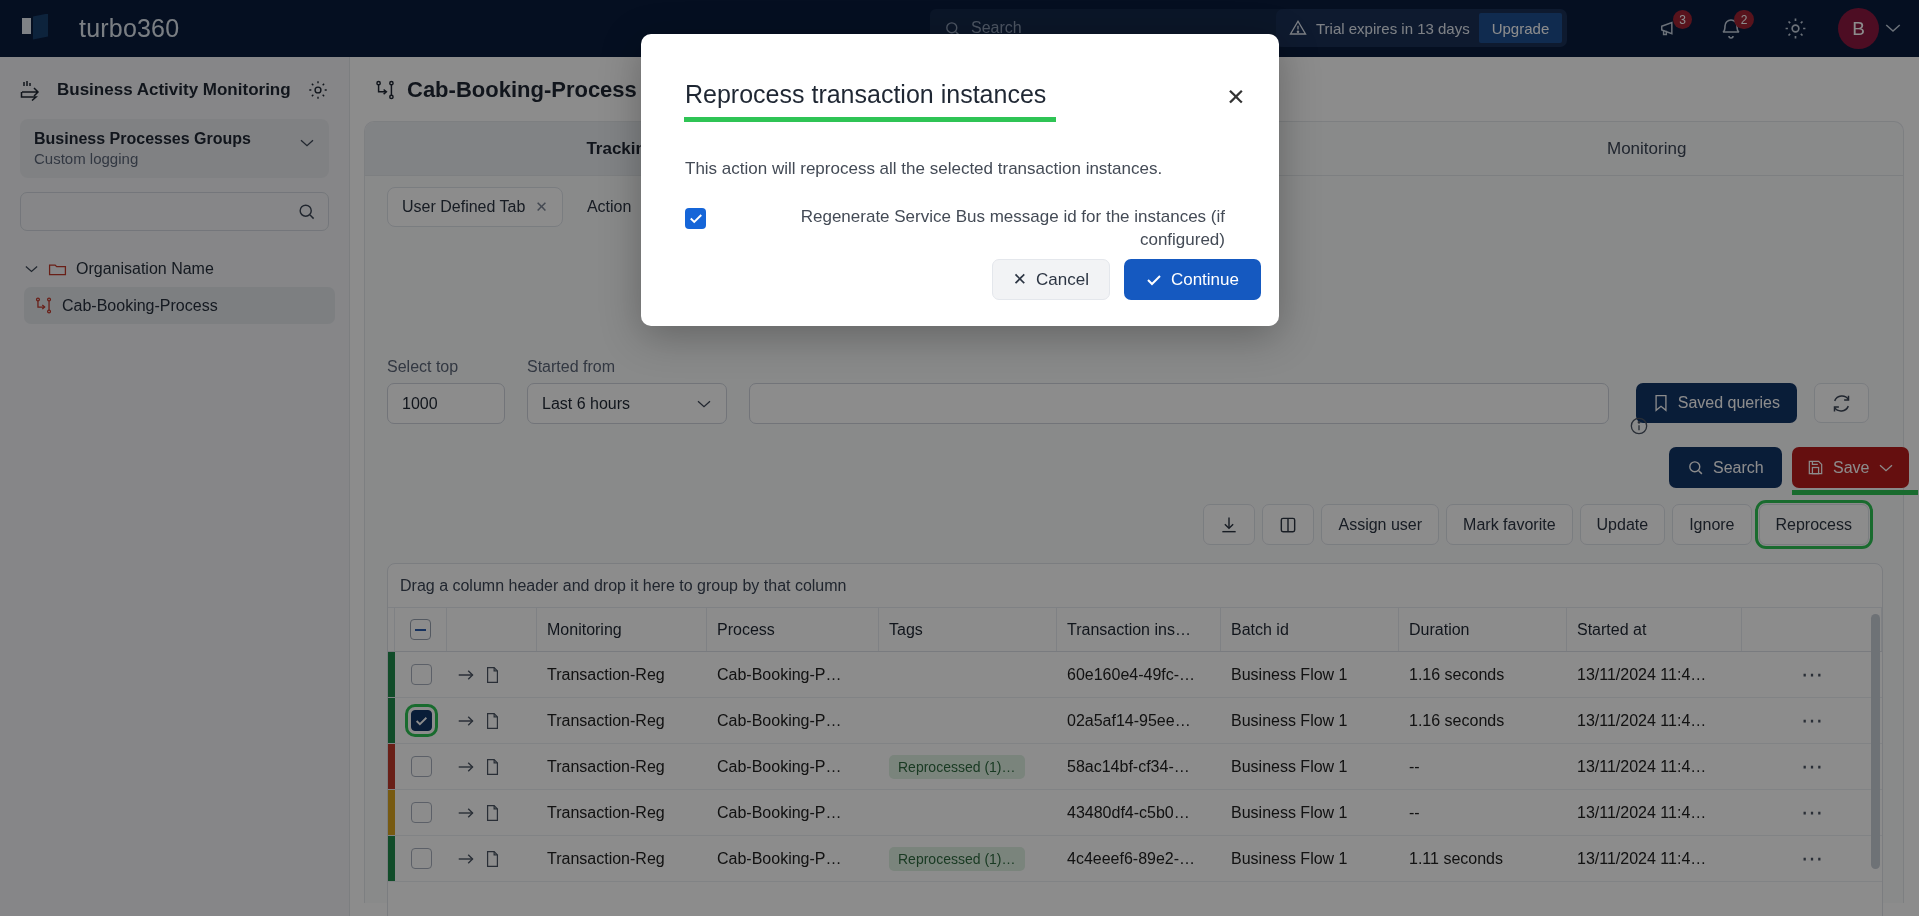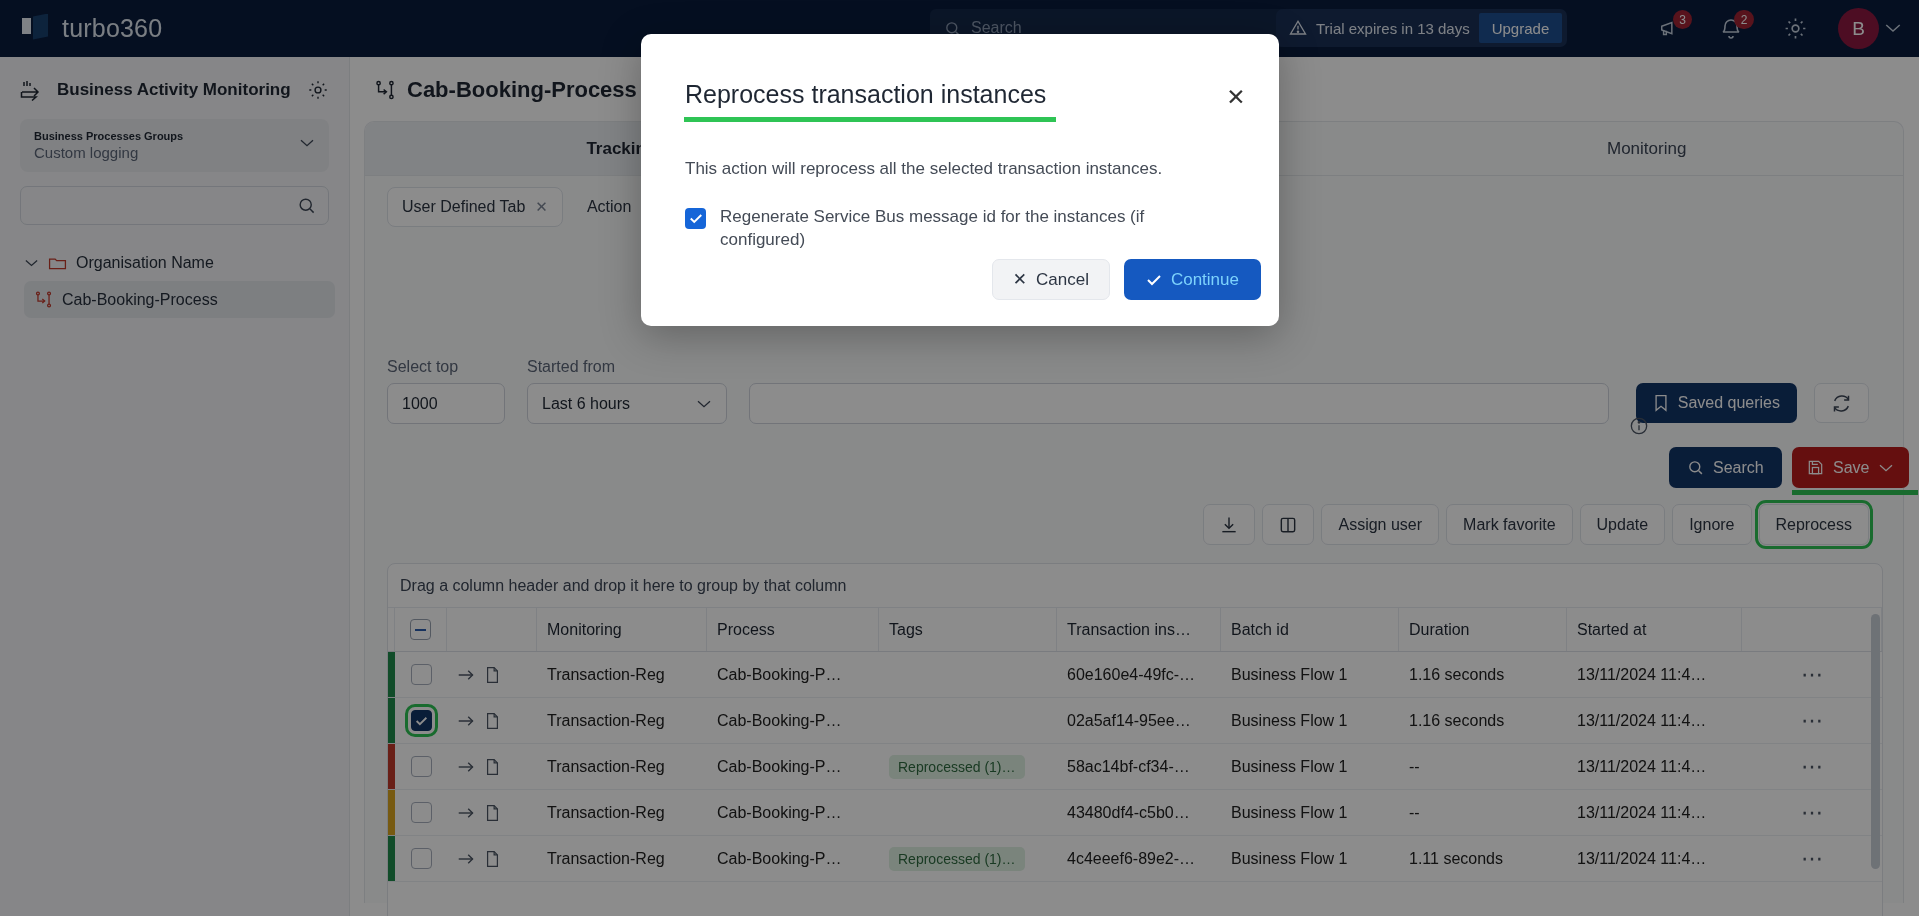--- a/index.html
+++ b/index.html
@@ -16,21 +16,21 @@
     position: absolute; inset: 0;
     background: rgba(0,0,0,0.45);
     z-index: 50;
   }
 
   
   #topbar {
     position: absolute; left:0; top:0; width:1919px; height:57px;
     background:#0a1d3d; display:flex; align-items:center;
   }
-  .brand { display:flex; align-items:center; gap:14px; padding-left:22px; width:350px; }
+  .brand { display:flex; align-items:center; gap:31px; padding-left:22px; width:350px; }
   .brand-logo { width:26px; height:30px; position:relative; }
   .brand-logo .p1 { position:absolute; left:0; top:4px; width:9px; height:16px; background:#e8edf4; }
   .brand-logo .p2 { position:absolute; left:11px; top:0; width:15px; height:26px; background:#18406e;
     clip-path: polygon(0 12%, 100% 0, 100% 88%, 0 100%); }
   .brand-name { color:#dfe6ef; font-size:25px; letter-spacing:.2px; }
 
   #topsearch {
     position:absolute; left:930px; top:9px; width:366px; height:38px;
     background:#15294a; border-radius:6px; display:flex; align-items:center; gap:10px;
     padding-left:14px; color:#8c9bb3; font-size:16px;
@@ -62,21 +62,21 @@
   #sidebar {
     position:absolute; left:0; top:57px; width:350px; height:859px;
     background:#f4f5f7; border-right:1px solid #e2e5ea;
   }
   #bam-head { display:flex; align-items:center; gap:11px; padding:22px 20px 18px 20px; }
   #bam-head .title { font-size:17px; font-weight:bold; color:#1f2733; flex:1; }
   .grp-card {
     margin:0 20px; background:#e9ebef; border-radius:8px; padding:11px 14px;
     display:flex; align-items:flex-start; cursor:pointer;
   }
-  .grp-card .t1 { font-size:11px; font-weight:bold; color:#1f2733; }
+  .grp-card .t1 { font-size:16px; font-weight:bold; color:#1f2733; }
   .grp-card .t2 { font-size:15px; color:#5c6678; margin-top:2px; }
   #side-search {
     margin:14px 20px 0 20px; height:39px; border:1px solid #d4d8e0; border-radius:7px;
     background:#f4f5f7; display:flex; align-items:center; padding:0 12px;
   }
   #side-search input {
     flex:1; border:none; outline:none; background:transparent; font-size:15px;
     font-family:inherit; color:#222;
   }
   .tree-row {
@@ -233,31 +233,31 @@
     position:absolute; left:44px; top:125px; width:560px; font-size:17px; color:#444b56;
   }
   #modal-check-row {
     position:absolute; left:44px; top:172px; width:540px; display:flex; gap:14px;
   }
   #modal-cb {
     width:21px; height:21px; border-radius:4px; background:#1565d8; flex:0 0 auto;
     display:flex; align-items:center; justify-content:center; color:#fff; margin-top:2px;
     cursor:pointer;
   }
-  #modal-check-label { font-size:17px; color:#444b56; line-height:1.35; }
+  #modal-check-label { font-size:17px; color:#444b56; line-height:1.35;text-align:right; }
   #modal-actions {
     position:absolute; right:18px; bottom:26px; display:flex; gap:14px; align-items:center;
   }
   #btn-cancel {
     height:41px; padding:0 20px; background:#f2f3f5; border:1px solid #e4e7ec;
     border-radius:7px; font-size:17px; color:#2c3543; display:flex; align-items:center;
     gap:9px; cursor:pointer; font-family:inherit;
   }
   #btn-continue {
-    height:41px; padding:0 22px; background:#1559c0; border:none; color:#7dd3fc;
+    height:41px; padding:0 22px; background:#1559c0; border:none; color:#ffffff;
     border-radius:7px; font-size:17px; display:flex; align-items:center; gap:9px;
     cursor:pointer; font-family:inherit;
   }
   svg { display:block; }
 </style>
 </head>
 <body>
 
 <div id="topbar">
   <div class="brand">

